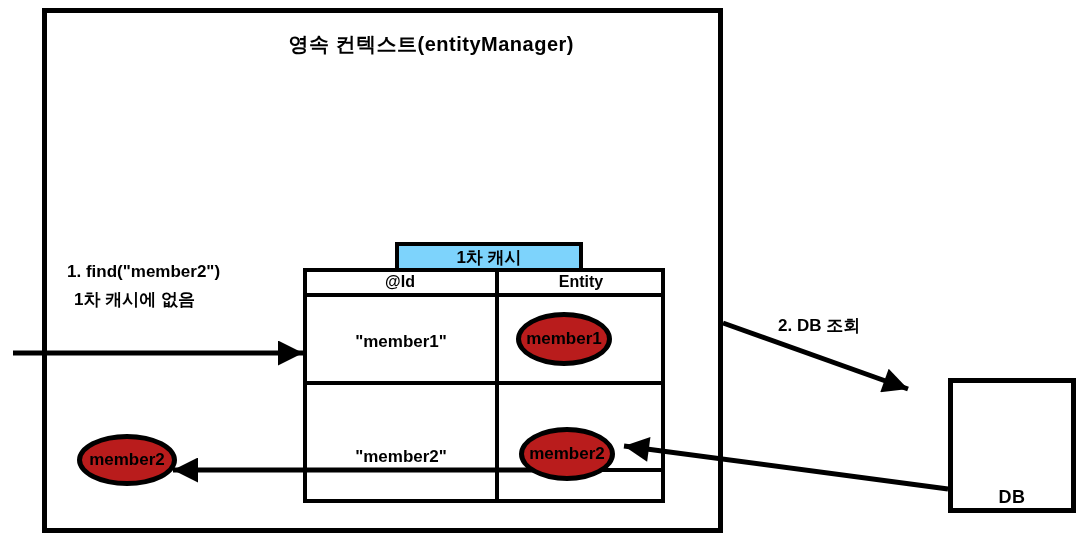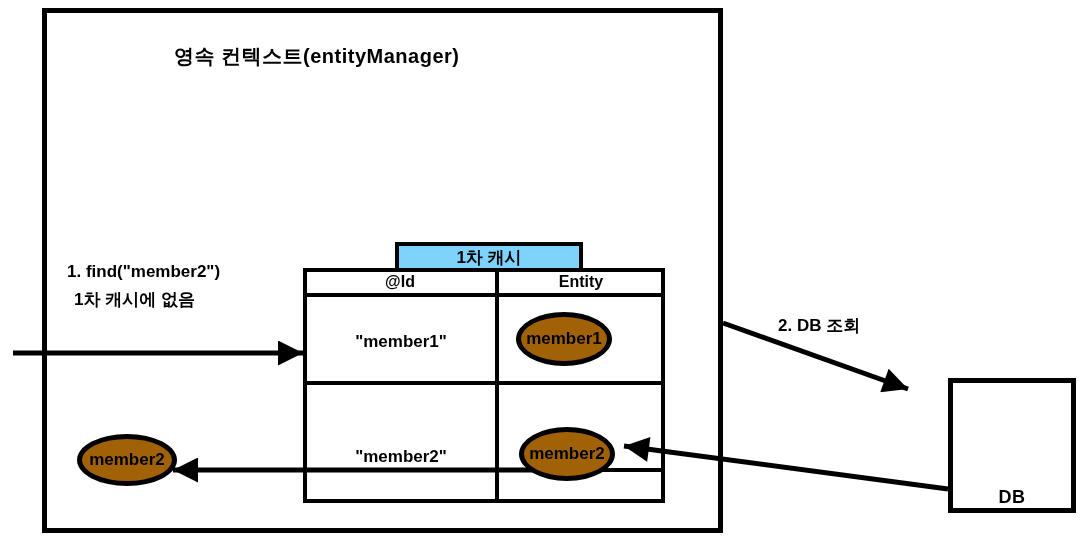--- a/index.html
+++ b/index.html
@@ -15,21 +15,21 @@
   }
   .abs { position: absolute; }
 
   
   .pc-box {
     left: 42px; top: 8px; width: 681px; height: 525px;
     border: 5px solid #000; box-sizing: border-box;
   }
   .pc-title {
     left: 174px; top: 31px; width: 400px;
-    text-align: left; font-size: 20px; letter-spacing: 0.5px; margin-top: 12px;
+    text-align: right; font-size: 20px; letter-spacing: 0.5px;
   }
 
   
   .cache-label-box {
     left: 395px; top: 242px; width: 188px; height: 30px;
     border: 4px solid #000; box-sizing: border-box;
     background: #7dd3fc; z-index: 6;
     display: flex; align-items: center; justify-content: center;
     font-size: 17px;
   }
@@ -47,21 +47,21 @@
   .hline-row2   { top: 196px; }
 
   .th-id     { left: 303px; top: 273px; width: 194px; text-align: center; font-size: 16px; z-index: 2; }
   .th-entity { left: 497px; top: 273px; width: 168px; text-align: center; font-size: 16px; z-index: 2; }
   .cell-id-1 { left: 307px; top: 332px; width: 188px; text-align: center; font-size: 17px; z-index: 2; }
   .cell-id-2 { left: 307px; top: 447px; width: 188px; text-align: center; font-size: 17px; z-index: 2; }
 
   
   .ellipse {
     border: 5px solid #000; border-radius: 50%;
-    box-sizing: border-box; background: #a16207;
+    box-sizing: border-box; background: #b91c1c;
     display: flex; align-items: center; justify-content: center;
     font-size: 17px; z-index: 5;
   }
   .ellipse-m1 { left: 516px; top: 312px; width: 96px;  height: 54px; }
   .ellipse-m2 { left: 519px; top: 427px; width: 96px;  height: 54px; }
   .ellipse-result { left: 77px; top: 434px; width: 100px; height: 52px; }
 
   
   .db-box {
     left: 948px; top: 378px; width: 128px; height: 135px;

